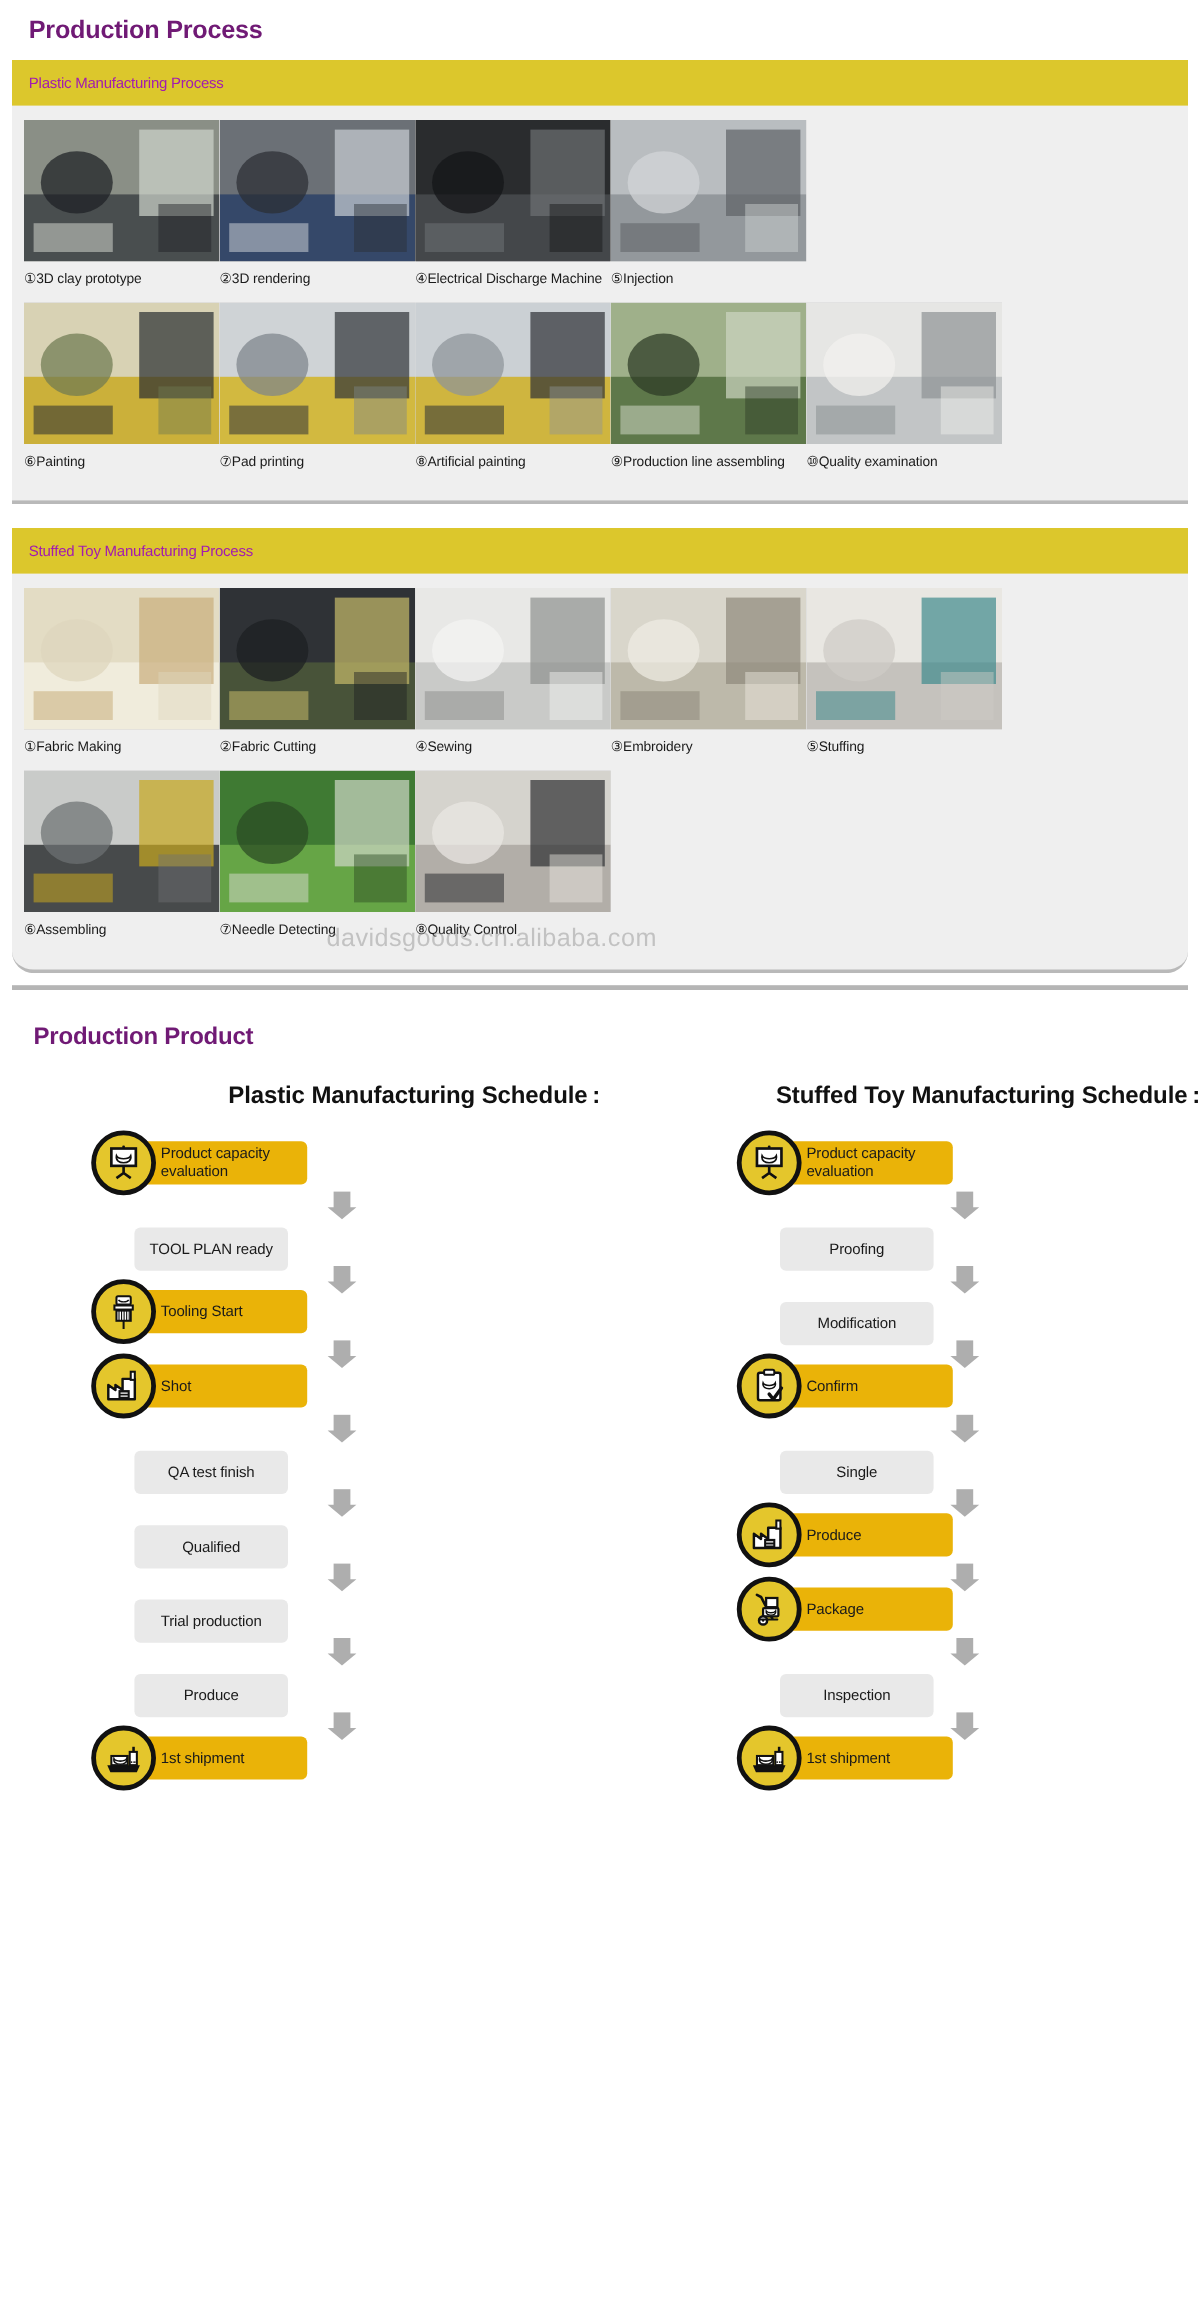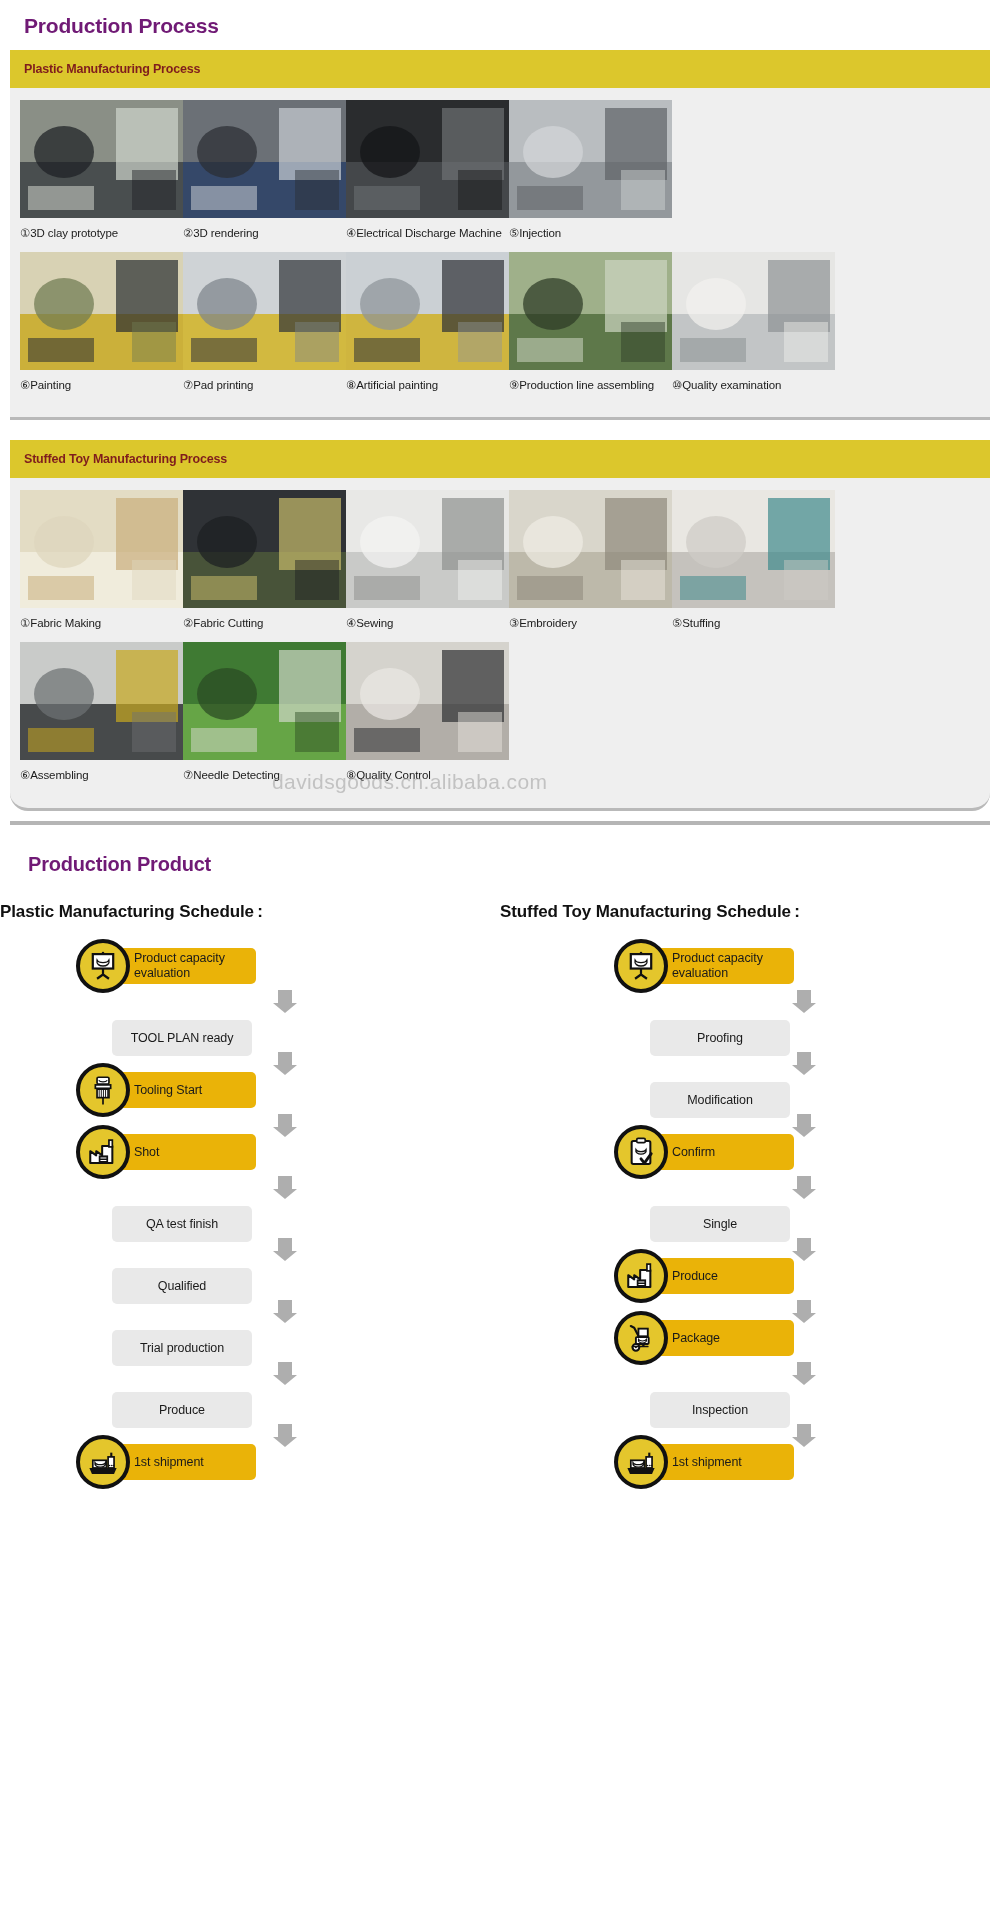--- a/index.html
+++ b/index.html
@@ -30,22 +30,22 @@
     background: #efefef;
     border-bottom: 3px solid #b9b9b9;
   }
   .panel-header {
     background: #dcc72c;
     height: 38px;
     display: flex;
     align-items: center;
     padding: 0 0 0 14px;
     font-size: 12.5px;
-    font-weight: bold;
-    color: #7f1d1d;
+    font-weight: normal;
+    color: #a21caf;
     letter-spacing: -0.2px;
     text-align: center;
   }
   .panel-body { padding: 12px 10px 14px 10px; }
 
   
   .grid-row {
     display: flex;
     margin-bottom: 10px;
   }
@@ -87,24 +87,24 @@
     margin: 10px 10px 0 10px;
   }
 
   
   .schedules {
     display: flex;
     padding: 16px 0 26px 0;
   }
   .schedule-col { width: 500px; }
   .schedule-heading {
-    font-size: 17px;
+    font-size: 20px;
     font-weight: bold;
     color: #111;
-    text-align: left;
+    text-align: right;
     padding-bottom: 26px;
     letter-spacing: -0.1px;
   }
   .flow { position: relative; }
 
   .step {
     position: relative;
     height: 36px;
     display: flex;
     align-items: center;
@@ -116,21 +116,21 @@
     align-items: center;
     justify-content: center;
     text-align: center;
     font-size: 12.5px;
     line-height: 1.15;
     color: #1a1a1a;
     letter-spacing: -0.1px;
   }
   .step.plain .step-bar {
     background: #e9e9e9;
-    width: 140px;
+    width: 128px;
     margin-left: 112px;
     margin-top: 21px;
   }
   .step.iconed .step-bar {
     background: #eab308;
     width: 144px;
     margin-left: 112px;
     padding-left: 22px;
     justify-content: flex-start;
     text-align: left;

